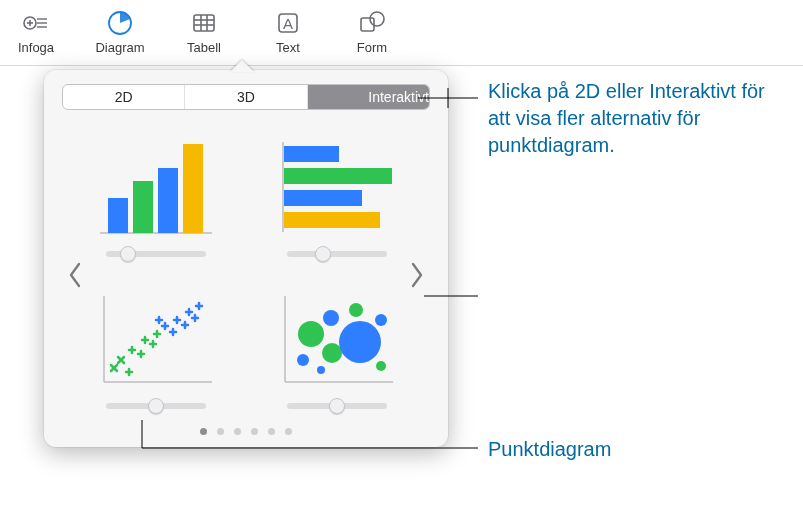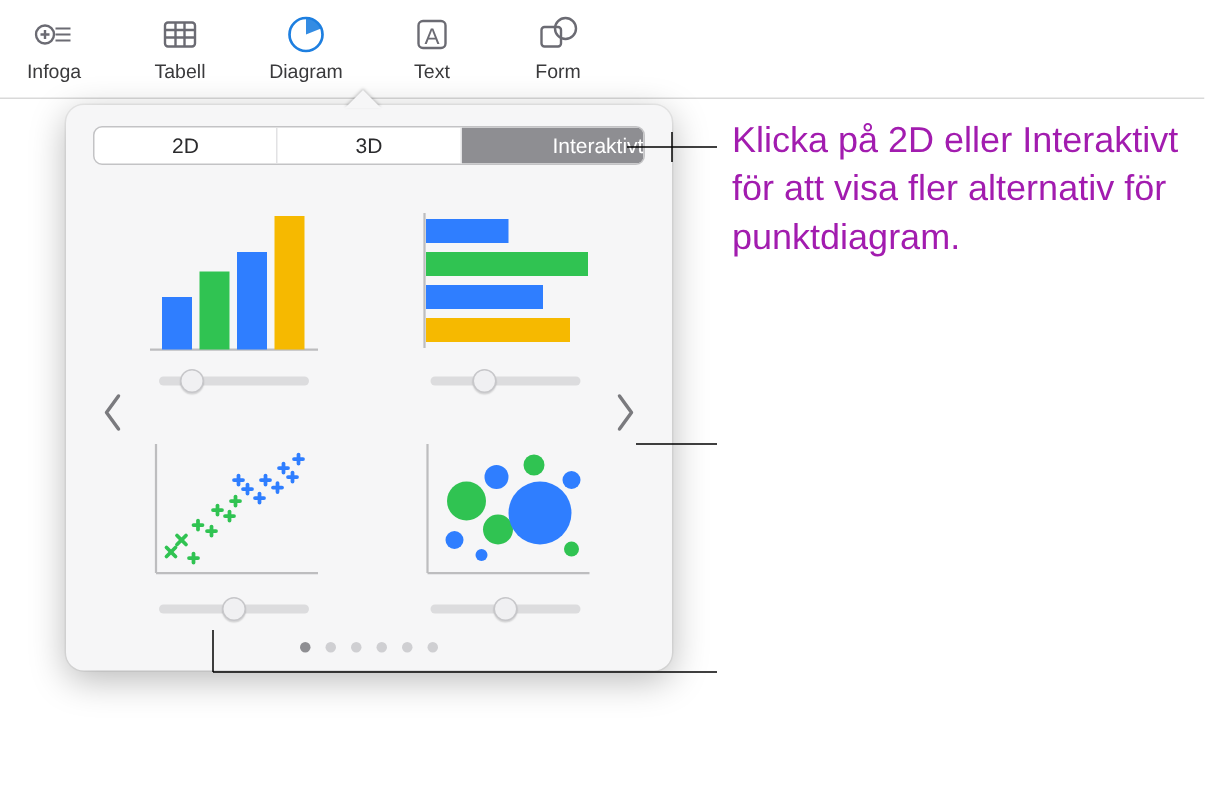--- a/index.html
+++ b/index.html
@@ -158,23 +158,23 @@
   .dot.active { background:#8e8e92; }
 
   
   .callouts {
     position:absolute;
     left: 0; top:0; width:803px; height:527px;
     pointer-events:none;
   }
   .callout-text {
     position:absolute;
-    font-size: 24px;
+    font-size: 20px;
     line-height: 1.35;
-    color:#a21caf;
+    color:#0369a1;
     font-weight:400;
   }
   svg.leader {
     position:absolute;
     left:0; top:0;
     width:803px; height:527px;
     overflow:visible;
   }
   .leader line { stroke:#000; stroke-width:1; }
 
@@ -190,41 +190,41 @@
           <line x1="7" y1="10" x2="7" y2="16" stroke="currentColor" stroke-width="1.6"></line>
           <line x1="4" y1="13" x2="10" y2="13" stroke="currentColor" stroke-width="1.6"></line>
           <line x1="14" y1="9" x2="24" y2="9" stroke="currentColor" stroke-width="1.4"></line>
           <line x1="14" y1="13" x2="24" y2="13" stroke="currentColor" stroke-width="1.4"></line>
           <line x1="14" y1="17" x2="24" y2="17" stroke="currentColor" stroke-width="1.4"></line>
         </svg>
     </div>
     <div class="tb-label">Infoga</div>
   </div>
 
+  <div class="tb-item active">
+    <div class="tb-icon">
+      <svg width="28" height="28" viewBox="0 0 28 28">
+          <circle cx="14" cy="14" r="11" fill="none" stroke="currentColor" stroke-width="1.8"></circle>
+          <path d="M14 14 L14 3 A11 11 0 0 1 24 10 Z" fill="currentColor" opacity="0.9"></path>
+        </svg>
+    </div>
+    <div class="tb-label">Diagram</div>
+  </div>
+
   <div class="tb-item">
     <div class="tb-icon">
       <svg width="26" height="26" viewBox="0 0 26 26" fill="none" stroke="currentColor" stroke-width="1.6">
           <rect x="3" y="5" width="20" height="16" rx="2"></rect>
           <line x1="3" y1="10" x2="23" y2="10"></line>
           <line x1="3" y1="15" x2="23" y2="15"></line>
           <line x1="10" y1="5" x2="10" y2="21"></line>
           <line x1="16" y1="5" x2="16" y2="21"></line>
         </svg>
     </div>
     <div class="tb-label">Tabell</div>
-  </div>
-
-  <div class="tb-item active">
-    <div class="tb-icon">
-      <svg width="28" height="28" viewBox="0 0 28 28">
-          <circle cx="14" cy="14" r="11" fill="none" stroke="currentColor" stroke-width="1.8"></circle>
-          <path d="M14 14 L14 3 A11 11 0 0 1 24 10 Z" fill="currentColor" opacity="0.9"></path>
-        </svg>
-    </div>
-    <div class="tb-label">Diagram</div>
   </div>
 
   <div class="tb-item">
     <div class="tb-icon">
       <svg width="26" height="26" viewBox="0 0 26 26" fill="none" stroke="currentColor" stroke-width="1.6">
           <rect x="4" y="4" width="18" height="18" rx="3"></rect>
           <text x="13" y="19" font-size="15" font-family="Helvetica" text-anchor="middle" fill="currentColor" stroke="none">A</text>
         </svg>
     </div>
     <div class="tb-label">Text</div>
@@ -397,13 +397,14 @@
 
     <line x1="424" y1="296" x2="478" y2="296"></line>
 
     <line x1="142" y1="420" x2="142" y2="448"></line>
     <line x1="142" y1="448" x2="478" y2="448"></line>
   </svg>
 
   <div class="callout-text" style="left:488px; top:78px; width:300px">Klicka på 2D eller Interaktivt för att visa fler alternativ för punktdiagram.</div>
 
 
+  <div class="callout-text" style="left:488px; top:436px; width:300px">Punktdiagram</div>
 </div>
 
 </body></html>

